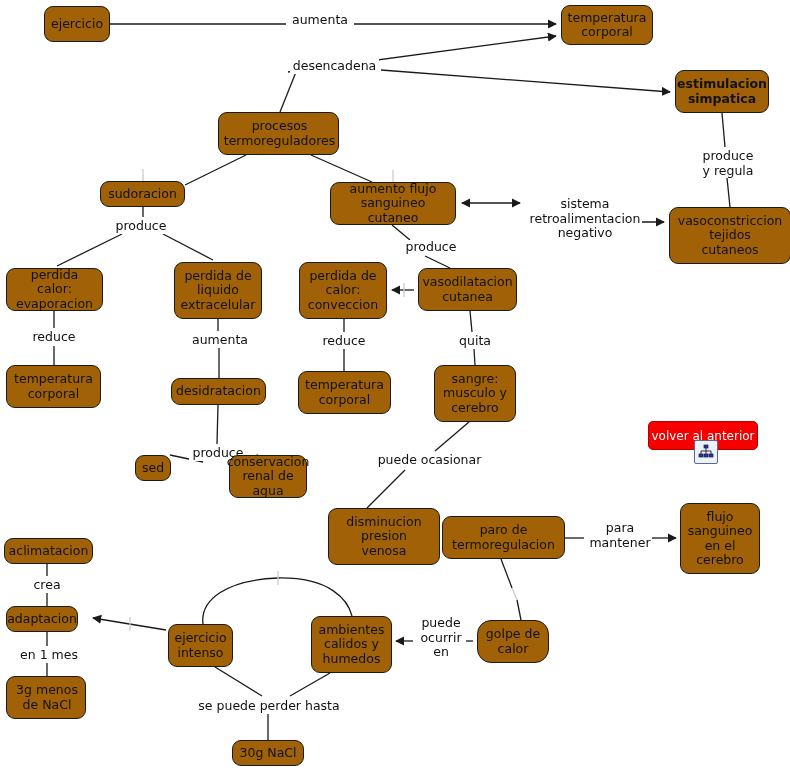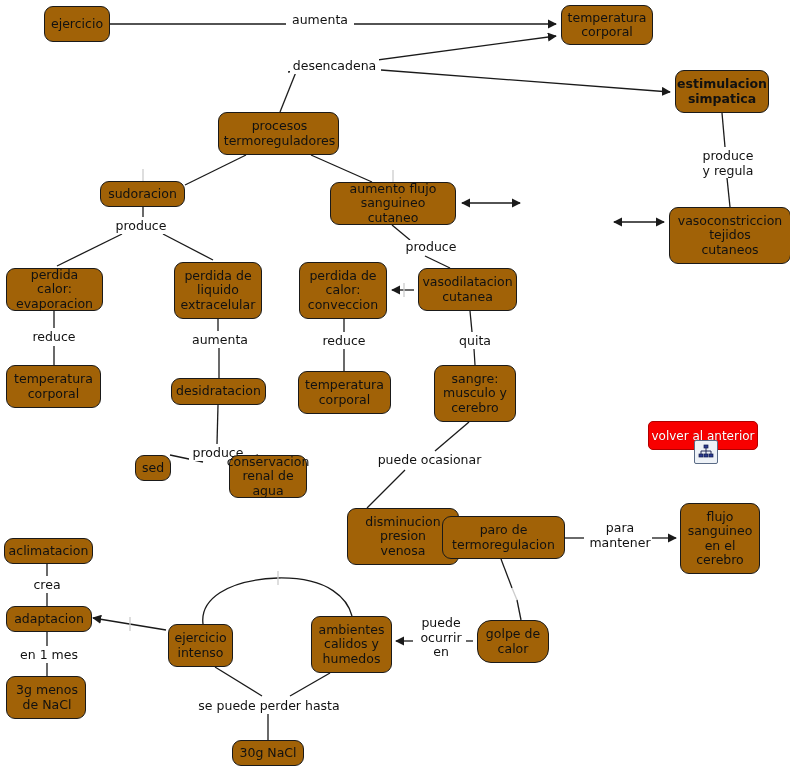--- a/index.html
+++ b/index.html
@@ -222,33 +222,33 @@
     </div>
   <div class="node" style="left: 434px; top: 365px; width: 82px; height: 57px;">
       <span>sangre:<br>musculo y<br>cerebro</span>
     </div>
   <div class="node" style="left: 135px; top: 455px; width: 36px; height: 26px;">
       <span>sed</span>
     </div>
   <div class="node" style="left: 229px; top: 455px; width: 78px; height: 43px;">
       <span>conservacion<br>renal de agua</span>
     </div>
-  <div class="node" style="left: 328px; top: 508px; width: 112px; height: 57px; margin-left: 19px;">
+  <div class="node" style="left: 328px; top: 508px; width: 112px; height: 57px;">
       <span>disminucion<br>presion<br>venosa</span>
     </div>
   <div class="node" style="left: 442px; top: 516px; width: 123px; height: 43px;">
       <span>paro de<br>termoregulacion</span>
     </div>
   <div class="node" style="left: 680px; top: 503px; width: 80px; height: 71px;">
       <span>flujo<br>sanguineo<br>en el<br>cerebro</span>
     </div>
   <div class="node" style="left: 4px; top: 538px; width: 89px; height: 26px;">
       <span>aclimatacion</span>
     </div>
-  <div class="node" style="left: 6px; top: 606px; width: 86px; height: 26px;">
+  <div class="node" style="left: 6px; top: 606px; width: 72px; height: 26px;">
       <span>adaptacion</span>
     </div>
   <div class="node" style="left: 168px; top: 624px; width: 65px; height: 43px;">
       <span>ejercicio<br>intenso</span>
     </div>
   <div class="node" style="left: 311px; top: 616px; width: 81px; height: 57px;">
       <span>ambientes<br>calidos y<br>humedos</span>
     </div>
   <div class="node" style="left: 477px; top: 620px; width: 72px; height: 43px; border-radius: 14px;">
       <span>golpe de<br>calor</span>
@@ -256,20 +256,21 @@
   <div class="node" style="left: 6px; top: 676px; width: 80px; height: 43px; padding-left: 8px;">
       <span>3g menos<br>de NaCl</span>
     </div>
   <div class="node" style="left: 232px; top: 740px; width: 72px; height: 26px;">
       <span>30g NaCl</span>
     </div>
 
   <div class="link-label" style="left: 288px; top: 13px; width: 64px;"><span>aumenta</span></div>
   <div class="link-label" style="left: 290px; top: 59px; width: 89px;"><span>desencadena</span></div>
   <div class="link-label" style="left: 698px; top: 149px; width: 60px;"><span>produce<br>y regula</span></div>
+  <div class="link-label" style="left: 528px; top: 197px; width: 114px;"><span>sistema<br>retroalimentacion<br>negativo</span></div>
   <div class="link-label" style="left: 112px; top: 219px; width: 58px;"><span>produce</span></div>
   <div class="link-label" style="left: 402px; top: 240px; width: 58px;"><span>produce</span></div>
   <div class="link-label" style="left: 29px; top: 330px; width: 50px;"><span>reduce</span></div>
   <div class="link-label" style="left: 190px; top: 333px; width: 60px;"><span>aumenta</span></div>
   <div class="link-label" style="left: 319px; top: 334px; width: 50px;"><span>reduce</span></div>
   <div class="link-label" style="left: 455px; top: 334px; width: 40px;"><span>quita</span></div>
   <div class="link-label" style="left: 189px; top: 446px; width: 58px;"><span>produce</span></div>
   <div class="link-label" style="left: 375px; top: 453px; width: 109px;"><span>puede ocasionar</span></div>
   <div class="link-label" style="left: 588px; top: 521px; width: 64px;"><span>para<br>mantener</span></div>
   <div class="link-label" style="left: 30px; top: 578px; width: 34px;"><span>crea</span></div>

